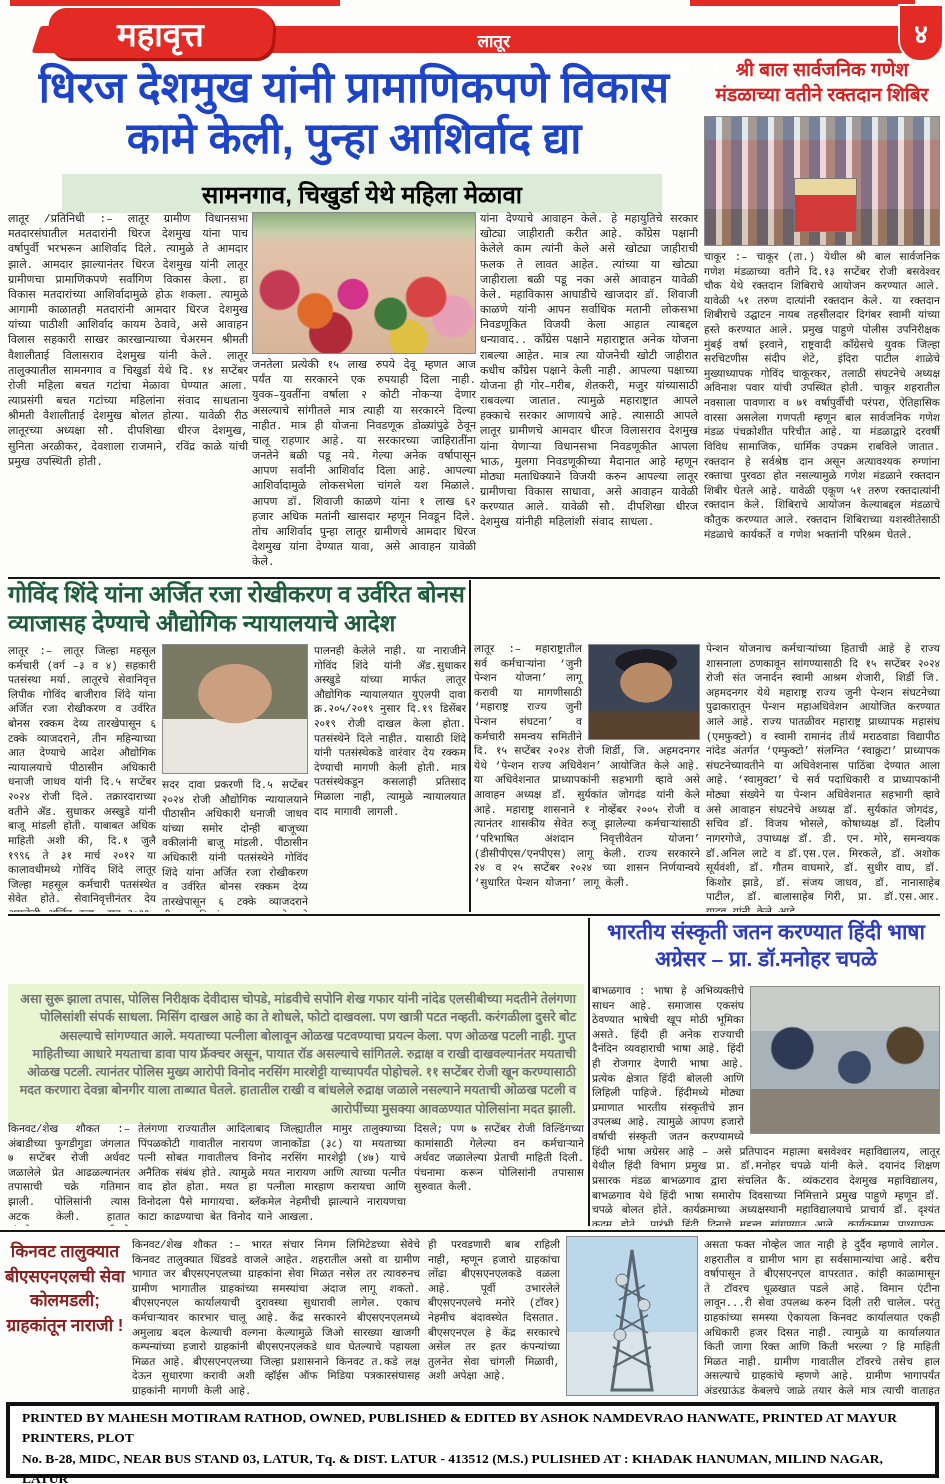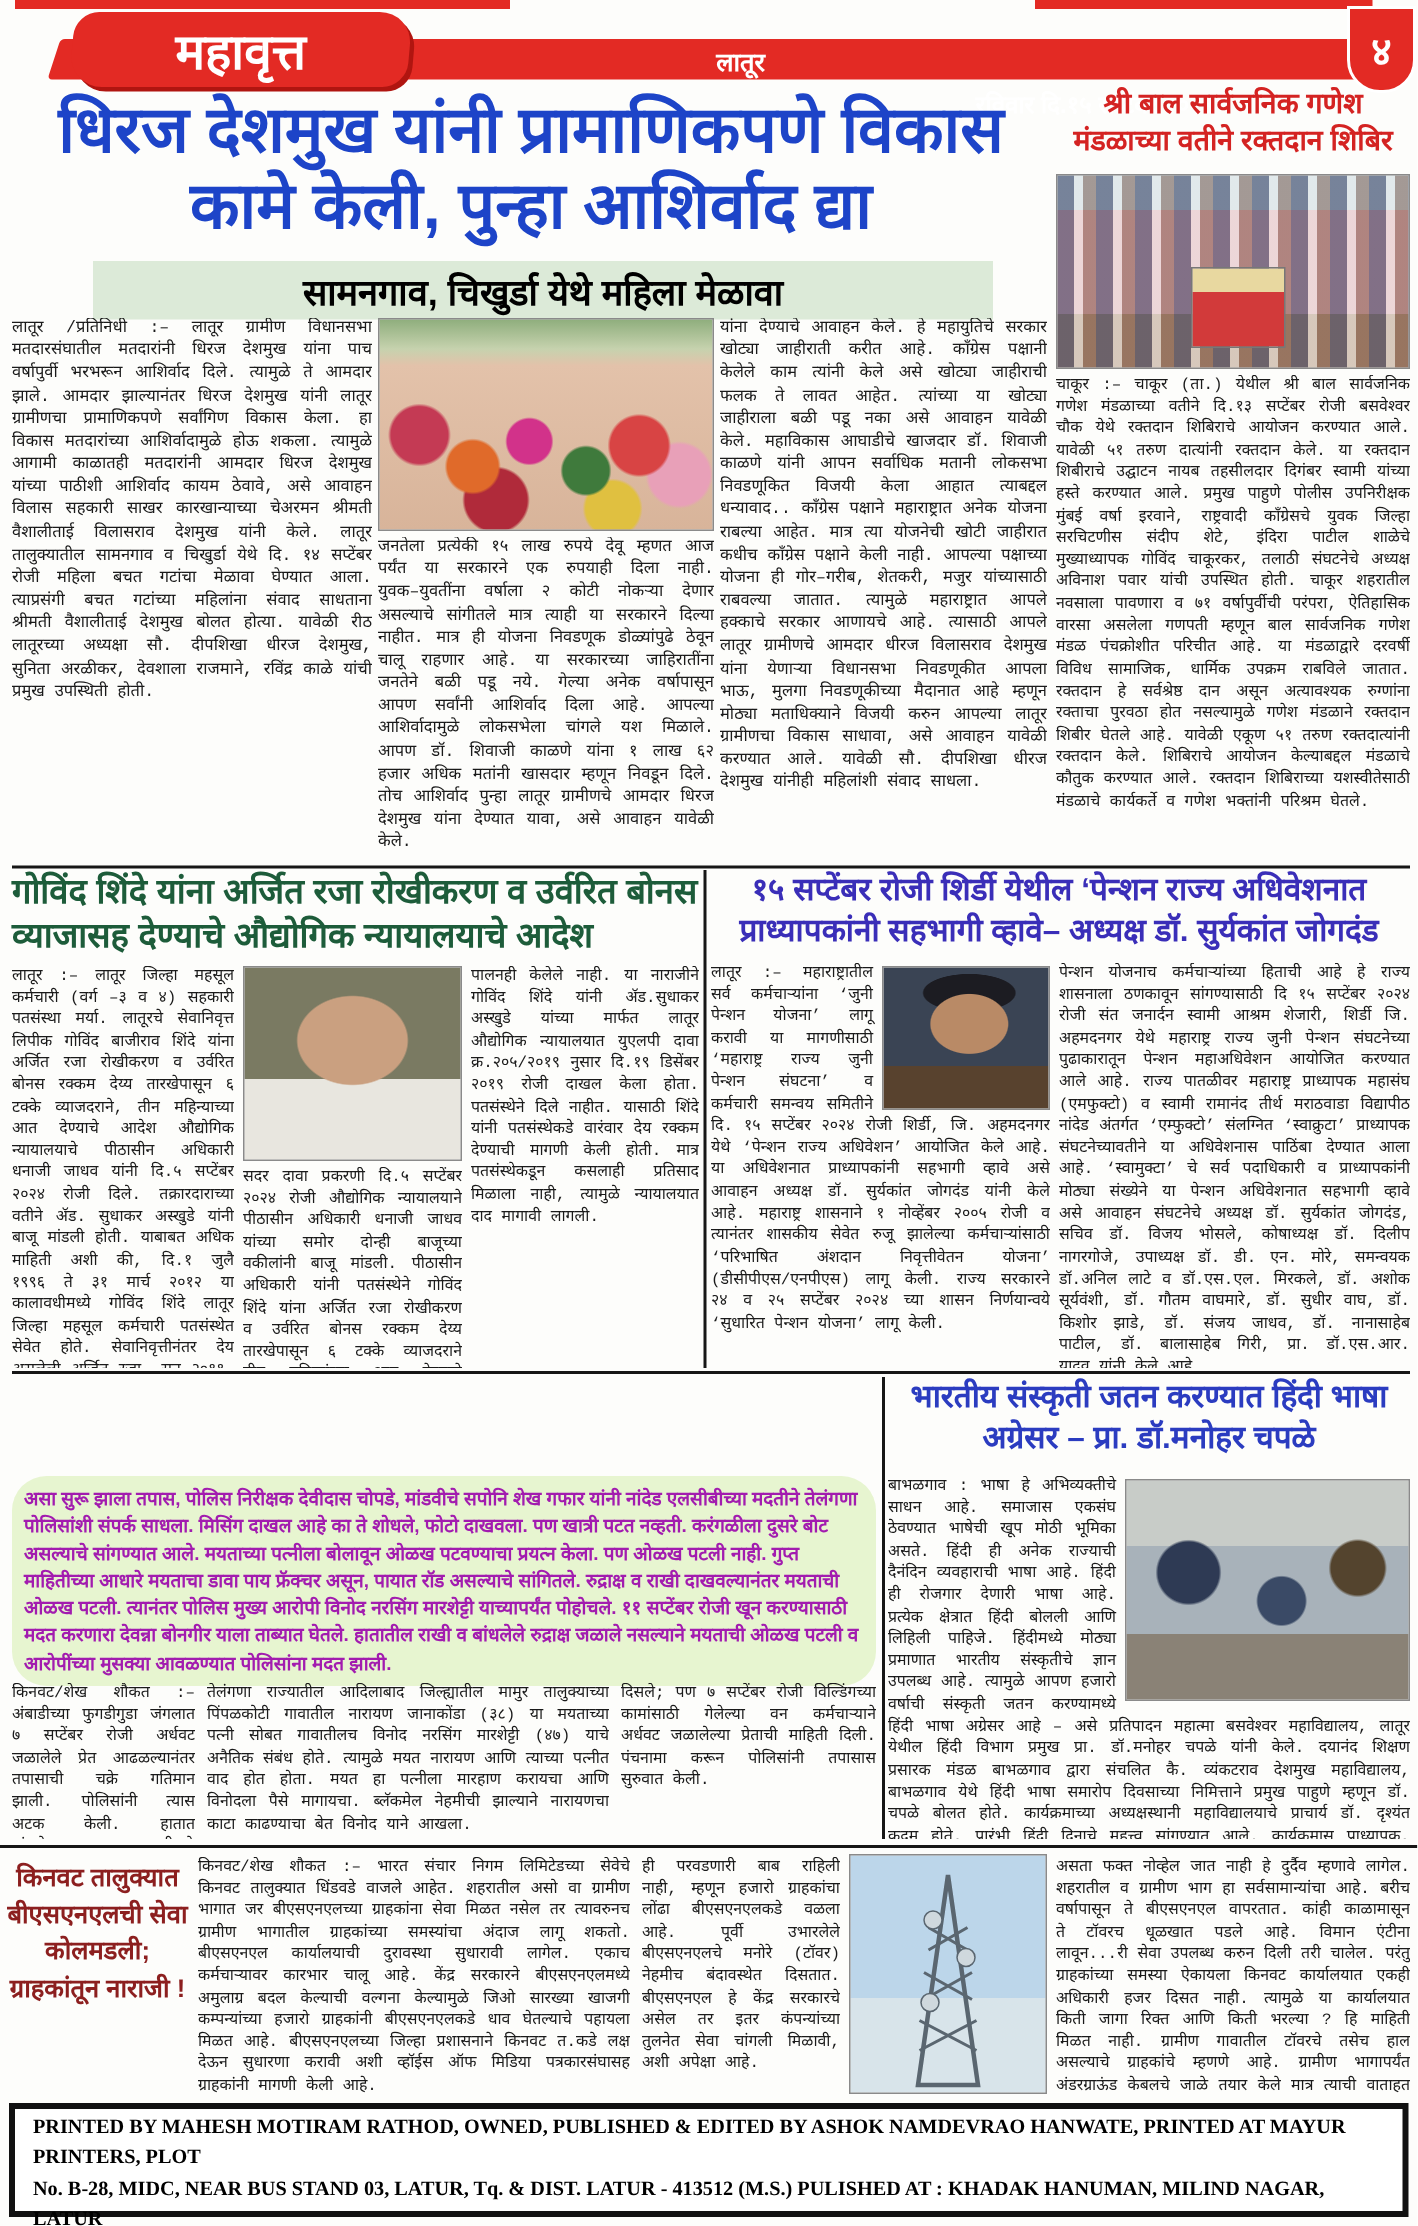--- a/index.html
+++ b/index.html
@@ -36,23 +36,23 @@
              font-weight:bold;font-size:21px;line-height:1.3;}
   .h-rudra{left:8px;top:918px;width:576px;text-align:center;color:#4a2fc0;
            font-weight:bold;font-size:24px;line-height:1.25;}
   .h-hindi{left:592px;top:918px;width:348px;text-align:center;color:#2b3cc0;
            font-weight:bold;font-size:21px;line-height:1.3;}
   .h-bsnl{left:4px;top:1240px;width:122px;text-align:center;color:#8c1f1f;
           font-weight:bold;font-size:17px;line-height:1.45;}
   
   .col{font-size:10.6px;line-height:1.38;text-align:justify;font-family:Liberation Mono, monospace;}
   .col-lg{font-size:11px;}
-  .lead-para{left:8px;top:984px;width:576px;background:#e7f5d0;color:#a21caf;
-             font-weight:bold;font-size:12.6px;line-height:1.45;text-align:left;
-             padding:6px 8px;box-sizing:border-box;border-radius:23px;}
+  .lead-para{left:8px;top:984px;width:576px;background:#e7f5d0;color:#737373;
+             font-weight:bold;font-size:12.6px;line-height:1.45;text-align:right;
+             padding:6px 8px;box-sizing:border-box;}
   
   .hrule{background:#161616;height:2px;}
   .vrule{background:#161616;width:2px;}
   
   .photo{border:1px solid #8a8a8a;box-sizing:border-box;}
   .ph-lead{background:
       radial-gradient(circle at 12% 55%, #c43a54 0 9%, transparent 10%),
       radial-gradient(circle at 28% 70%, #e06a2a 0 9%, transparent 10%),
       radial-gradient(circle at 45% 58%, #d2328a 0 10%, transparent 11%),
       radial-gradient(circle at 62% 72%, #3f7a3c 0 9%, transparent 10%),
@@ -117,21 +117,20 @@
   <div class="abs hrule" style="left:8px;top:577px;width:932px;"></div>
 
   <div class="abs h-govind">गोविंद शिंदे यांना अर्जित रजा रोखीकरण व उर्वरित बोनस व्याजासह देण्याचे औद्योगिक न्यायालयाचे आदेश</div>
   <div class="abs col" style="left:8px;top:644px;width:148px;height:268px;overflow:hidden;">लातूर :– लातूर जिल्हा महसूल कर्मचारी (वर्ग –३ व ४) सहकारी पतसंस्था मर्या. लातूरचे सेवानिवृत्त लिपीक गोविंद बाजीराव शिंदे यांना अर्जित रजा रोखीकरण व उर्वरित बोनस रक्कम देय्य तारखेपासून ६ टक्के व्याजदराने, तीन महिन्याच्या आत देण्याचे आदेश औद्योगिक न्यायालयाचे पीठासीन अधिकारी धनाजी जाधव यांनी दि.५ सप्टेंबर २०२४ रोजी दिले. तक्रारदाराच्या वतीने ॲड. सुधाकर अस्खुडे यांनी बाजू मांडली होती. याबाबत अधिक माहिती अशी की, दि.१ जुलै १९९६ ते ३१ मार्च २०१२ या कालावधीमध्ये गोविंद शिंदे लातूर जिल्हा महसूल कर्मचारी पतसंस्थेत सेवेत होते. सेवानिवृत्तीनंतर देय असलेली अर्जित रजा, सन २०११–१२ या वर्षाचे बोनस, शिल्लक रजेच्या रकमेसंबंधी पतसंस्थेने रक्कम दिली नव्हती.</div>
   <div class="abs photo ph-govind" style="left:162px;top:644px;width:146px;height:130px;"></div>
   <div class="abs col" style="left:162px;top:778px;width:146px;height:134px;overflow:hidden;">सदर दावा प्रकरणी दि.५ सप्टेंबर २०२४ रोजी औद्योगिक न्यायालयाने पीठासीन अधिकारी धनाजी जाधव यांच्या समोर दोन्ही बाजूच्या वकीलांनी बाजू मांडली. पीठासीन अधिकारी यांनी पतसंस्थेने गोविंद शिंदे यांना अर्जित रजा रोखीकरण व उर्वरित बोनस रक्कम देय्य तारखेपासून ६ टक्के व्याजदराने तीन महिन्यांच्या आत देण्याचे आदेश दिले. या प्रकरणी गोविंद शिंदे यांच्यावतीने ॲड.सुधाकर अस्खुडे तर पतसंस्थेच्यावतीने ॲड.एन.जी.सुर्यवंशी यांनी काम पाहिले.</div>
   <div class="abs col" style="left:314px;top:644px;width:152px;height:268px;overflow:hidden;">पालनही केलेले नाही. या नाराजीने गोविंद शिंदे यांनी ॲड.सुधाकर अस्खुडे यांच्या मार्फत लातूर औद्योगिक न्यायालयात युएलपी दावा क्र.२०५/२०१९ नुसार दि.१९ डिसेंबर २०१९ रोजी दाखल केला होता. पतसंस्थेने दिले नाहीत. यासाठी शिंदे यांनी पतसंस्थेकडे वारंवार देय रक्कम देण्याची मागणी केली होती. मात्र पतसंस्थेकडून कसलाही प्रतिसाद मिळाला नाही, त्यामुळे न्यायालयात दाद मागावी लागली.</div>
 
   <div class="abs vrule" style="left:469px;top:580px;height:332px;"></div>
 
-  <div class="abs h-pension">१५ सप्टेंबर रोजी शिर्डी येथील ‘पेन्शन राज्य अधिवेशनात प्राध्यापकांनी सहभागी व्हावे– अध्यक्ष डॉ. सुर्यकांत जोगदंड</div>
   <div class="abs" style="left:474px;top:642px;width:226px;height:270px;overflow:hidden;">
     <div class="photo ph-pension" style="float:right;width:112px;height:96px;margin:2px 0 4px 6px;"></div>
     <div class="col">लातूर :– महाराष्ट्रातील सर्व कर्मचाऱ्यांना ‘जुनी पेन्शन योजना’ लागू करावी या मागणीसाठी ‘महाराष्ट्र राज्य जुनी पेन्शन संघटना’ व कर्मचारी समन्वय समितीने दि. १५ सप्टेंबर २०२४ रोजी शिर्डी, जि. अहमदनगर येथे ‘पेन्शन राज्य अधिवेशन’ आयोजित केले आहे. या अधिवेशनात प्राध्यापकांनी सहभागी व्हावे असे आवाहन अध्यक्ष डॉ. सुर्यकांत जोगदंड यांनी केले आहे. महाराष्ट्र शासनाने १ नोव्हेंबर २००५ रोजी व त्यानंतर शासकीय सेवेत रुजू झालेल्या कर्मचाऱ्यांसाठी ‘परिभाषित अंशदान निवृत्तीवेतन योजना’ (डीसीपीएस/एनपीएस) लागू केली. राज्य सरकारने २४ व २५ सप्टेंबर २०२४ च्या शासन निर्णयान्वये ‘सुधारित पेन्शन योजना’ लागू केली.</div>
   </div>
   <div class="abs col" style="left:706px;top:642px;width:234px;height:270px;overflow:hidden;">पेन्शन योजनाच कर्मचाऱ्यांच्या हिताची आहे हे राज्य शासनाला ठणकावून सांगण्यासाठी दि १५ सप्टेंबर २०२४ रोजी संत जनार्दन स्वामी आश्रम शेजारी, शिर्डी जि. अहमदनगर येथे महाराष्ट्र राज्य जुनी पेन्शन संघटनेच्या पुढाकारातून पेन्शन महाअधिवेशन आयोजित करण्यात आले आहे. राज्य पातळीवर महाराष्ट्र प्राध्यापक महासंघ (एमफुक्टो) व स्वामी रामानंद तीर्थ मराठवाडा विद्यापीठ नांदेड अंतर्गत ‘एम्फुक्टो’ संलग्नित ‘स्वाक्रुटा’ प्राध्यापक संघटनेच्यावतीने या अधिवेशनास पाठिंबा देण्यात आला आहे. ‘स्वामुक्टा’ चे सर्व पदाधिकारी व प्राध्यापकांनी मोठ्या संख्येने या पेन्शन अधिवेशनात सहभागी व्हावे असे आवाहन संघटनेचे अध्यक्ष डॉ. सुर्यकांत जोगदंड, सचिव डॉ. विजय भोसले, कोषाध्यक्ष डॉ. दिलीप नागरगोजे, उपाध्यक्ष डॉ. डी. एन. मोरे, समन्वयक डॉ.अनिल लाटे व डॉ.एस.एल. मिरकले, डॉ. अशोक सूर्यवंशी, डॉ. गौतम वाघमारे, डॉ. सुधीर वाघ, डॉ. किशोर झाडे, डॉ. संजय जाधव, डॉ. नानासाहेब पाटील, डॉ. बालासाहेब गिरी, प्रा. डॉ.एस.आर. यादव यांनी केले आहे.</div>
 
   <div class="abs hrule" style="left:8px;top:914px;width:932px;"></div>
 
   <div class="abs lead-para">असा सुरू झाला तपास, पोलिस निरीक्षक देवीदास चोपडे, मांडवीचे सपोनि शेख गफार यांनी नांदेड एलसीबीच्या मदतीने तेलंगणा पोलिसांशी संपर्क साधला. मिसिंग दाखल आहे का ते शोधले, फोटो दाखवला. पण खात्री पटत नव्हती. करंगळीला दुसरे बोट असल्याचे सांगण्यात आले. मयताच्या पत्नीला बोलावून ओळख पटवण्याचा प्रयत्न केला. पण ओळख पटली नाही. गुप्त माहितीच्या आधारे मयताचा डावा पाय फ्रॅक्चर असून, पायात रॉड असल्याचे सांगितले. रुद्राक्ष व राखी दाखवल्यानंतर मयताची ओळख पटली. त्यानंतर पोलिस मुख्य आरोपी विनोद नरसिंग मारशेट्टी याच्यापर्यंत पोहोचले. ११ सप्टेंबर रोजी खून करण्यासाठी मदत करणारा देवन्ना बोनगीर याला ताब्यात घेतले. हातातील राखी व बांधलेले रुद्राक्ष जळाले नसल्याने मयताची ओळख पटली व आरोपींच्या मुसक्या आवळण्यात पोलिसांना मदत झाली.</div>
   <div class="abs col" style="left:8px;top:1122px;width:122px;height:104px;overflow:hidden;">किनवट/शेख शौकत :– अंबाडीच्या फुगडीगुडा जंगलात ७ सप्टेंबर रोजी अर्धवट जळालेले प्रेत आढळल्यानंतर तपासाची चक्रे गतिमान झाली. पोलिसांनी त्यास अटक केली. हातात बांधलेल्या रुद्राक्ष व राखीमुळे अनैतिक संबंधातून हा खून घडल्याचे स्पष्ट झाले आहे.</div>

